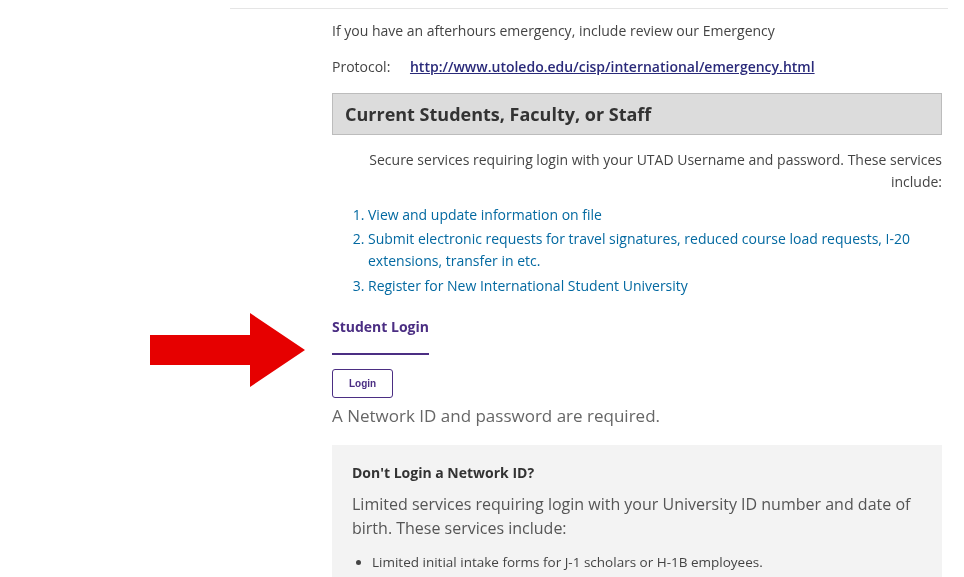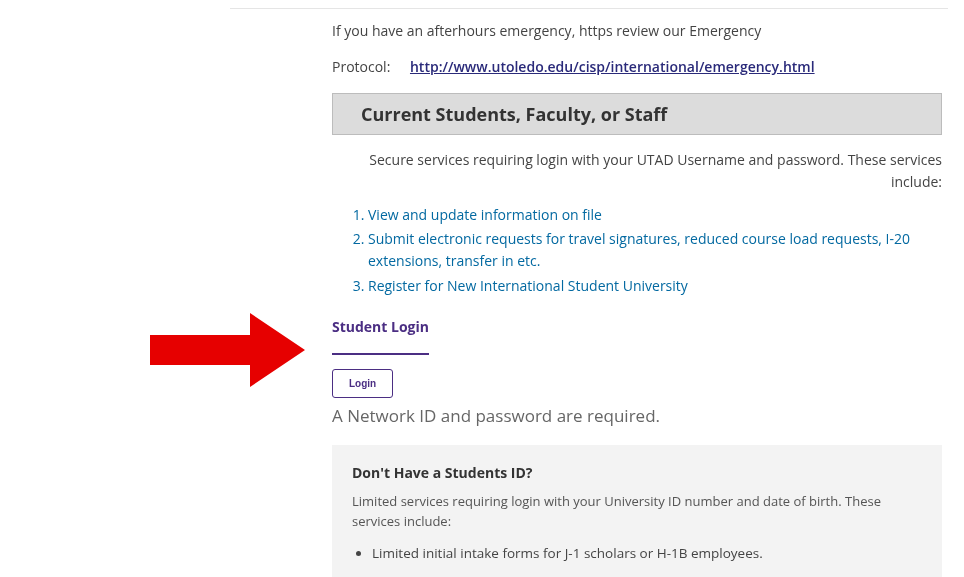--- a/index.html
+++ b/index.html
@@ -37,21 +37,21 @@
   }
   .link-normal {
     color: #2a2a7a;
     text-decoration: underline;
     font-weight: 600;
     margin-left: 16px;
   }
   .section-header {
     background: #dcdcdc;
     border: 1px solid #bcbcbc;
-    padding: 8px 28px;
+    padding: 8px 12px;
     margin: 10px 0 14px 0;
     font-size: 18px;
     font-weight: 700;
     color: #333;
   }
   .desc {
     color: #444;
     line-height: 1.6;
     margin: 0 0 10px 8px;
     text-align: right;
@@ -98,21 +98,21 @@
   .gray-box h4 {
     margin: 0 0 10px 0;
     font-size: 14px;
     font-weight: 700;
     color: #333;
   }
   .gray-box .desc2 {
     color: #555;
     margin: 0 0 12px 0;
     line-height: 1.5;
-    font-size: 13px;
+    font-size: 16px;
   }
   .gray-box ul {
     margin: 0 0 12px 20px;
     padding: 0;
     list-style: disc;
     color: #444;
     font-size: 13.5px;
   }
   .gray-box ul li {
     line-height: 1.6;
@@ -135,21 +135,21 @@
   }
 </style>
 </head>
 <body>
 
 <div class="top-divider"></div>
 
 <div class="content">
 
 
-  <p class="intro-line">If you have an afterhours emergency, https review our Emergency</p>
+  <p class="intro-line">If you have an afterhours emergency, include review our Emergency</p>
 
   <p class="intro-line">
     <span>Protocol:</span>
     <a href="#" class="link-normal">http://www.utoledo.edu/cisp/international/emergency.html</a>
   </p>
 
   <div class="section-header">Current Students, Faculty, or Staff</div>
 
   <p class="desc">Secure services requiring login with your UTAD Username and password. These services include:</p>
 
@@ -158,21 +158,21 @@
     <li>Submit electronic requests for travel signatures, reduced course load requests, I-20 extensions, transfer in etc.</li>
     <li>Register for New International Student University</li>
   </ol>
 
   <a href="#" class="student-login-link">Student Login</a>
   <br>
   <button class="login-btn">Login</button>
   <p class="hint">A Network ID and password are required.</p>
 
   <div class="gray-box">
-    <h4>Don't Have a Students ID?</h4>
+    <h4>Don't Login a Network ID?</h4>
     <p class="desc2">Limited services requiring login with your University ID number and date of birth. These services include:</p>
     <ul>
       <li>Limited initial intake forms for J-1 scholars or H-1B employees.</li>
     </ul>
 
   </div>
 
 </div>
 
 <svg class="arrow" viewBox="0 0 160 90">

